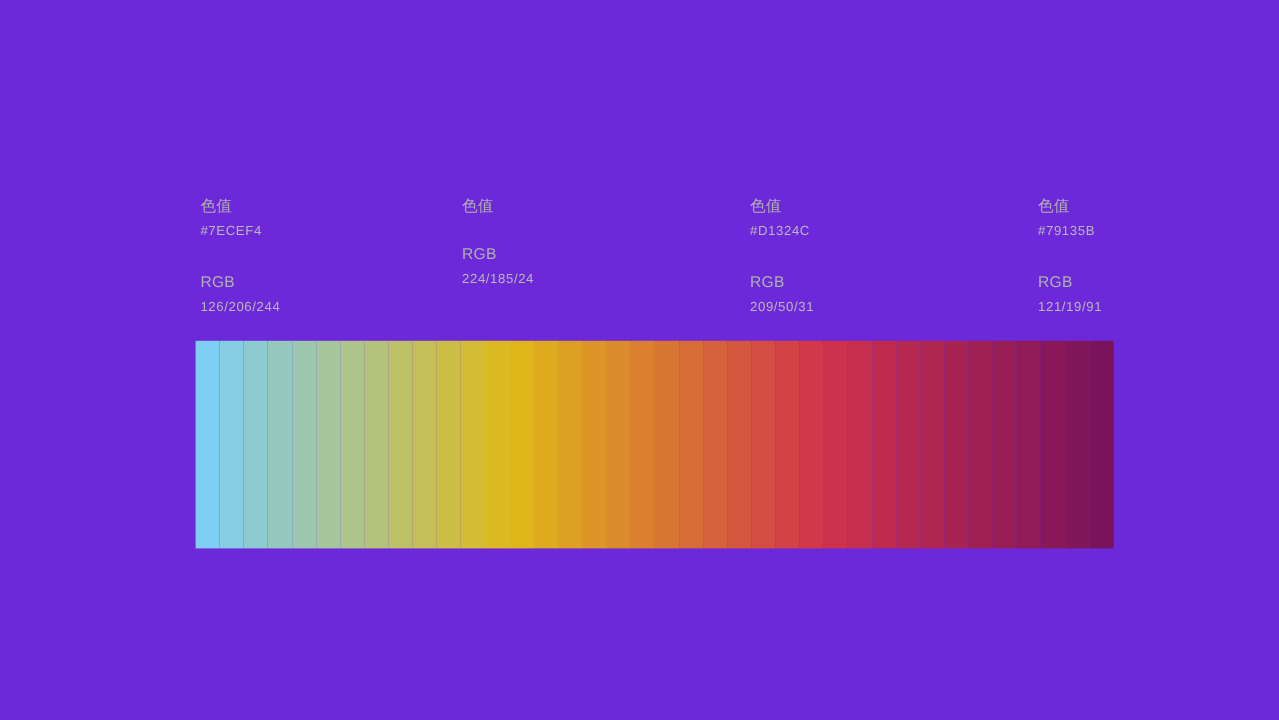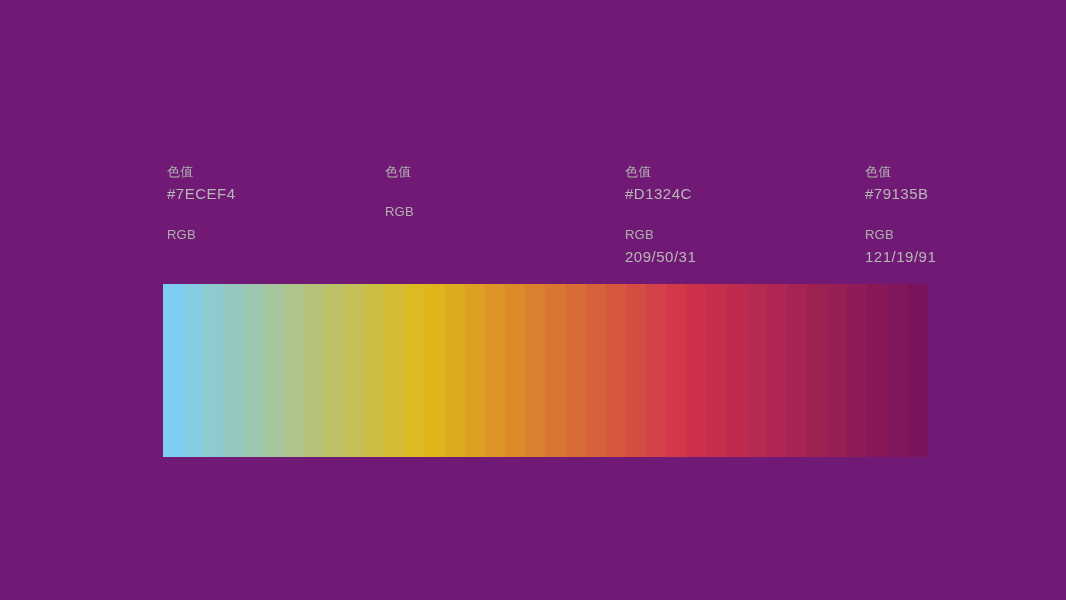--- a/index.html
+++ b/index.html
@@ -10,21 +10,21 @@
   }
   body {
     font-family: "Liberation Sans", "DejaVu Sans", sans-serif;
     -webkit-font-smoothing: antialiased;
   }
 
   #canvas {
     position: relative;
     width: 1066px;
     height: 600px;
-    background: #701a75;
+    background: #6d28d9;
     overflow: hidden;
   }
 
   
   .spec-row {
     position: absolute;
     top: 163px;
     left: 0;
     width: 1066px;
     height: 110px;
@@ -40,21 +40,21 @@
   .spec-col.c3 { left: 865px; }
 
   .field-label {
     font-size: 13px;
     line-height: 17px;
     color: #b0b0b0;
     letter-spacing: 0.2px;
     white-space: nowrap;
   }
   .field-value {
-    font-size: 15px;
+    font-size: 11px;
     line-height: 19px;
     color: #b8b8b8;
     letter-spacing: 0.5px;
     white-space: nowrap;
     margin-top: 4px;
   }
   .field-group.rgb-group {
     margin-top: 23px;
   }
 
@@ -80,29 +80,31 @@
 
   <div class="spec-row">
 
     <div class="spec-col c0">
       <div class="field-group">
         <div class="field-label">色值</div>
         <div class="field-value">#7ECEF4</div>
       </div>
       <div class="field-group rgb-group">
         <div class="field-label">RGB</div>
+        <div class="field-value">126/206/244</div>
       </div>
     </div>
 
     <div class="spec-col c1">
       <div class="field-group">
         <div class="field-label">色值</div>
       </div>
       <div class="field-group rgb-group">
         <div class="field-label">RGB</div>
+        <div class="field-value">224/185/24</div>
       </div>
     </div>
 
     <div class="spec-col c2">
       <div class="field-group">
         <div class="field-label">色值</div>
         <div class="field-value">#D1324C</div>
       </div>
       <div class="field-group rgb-group">
         <div class="field-label">RGB</div>

